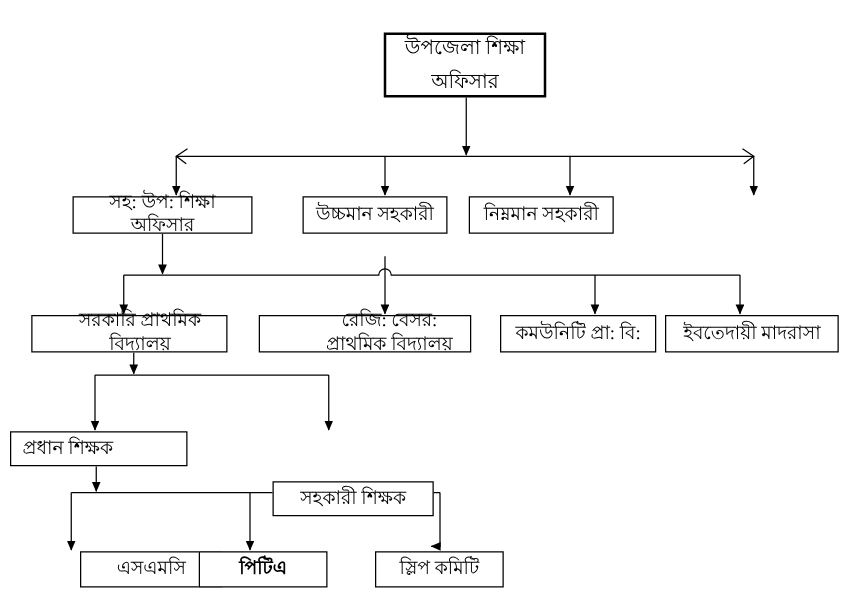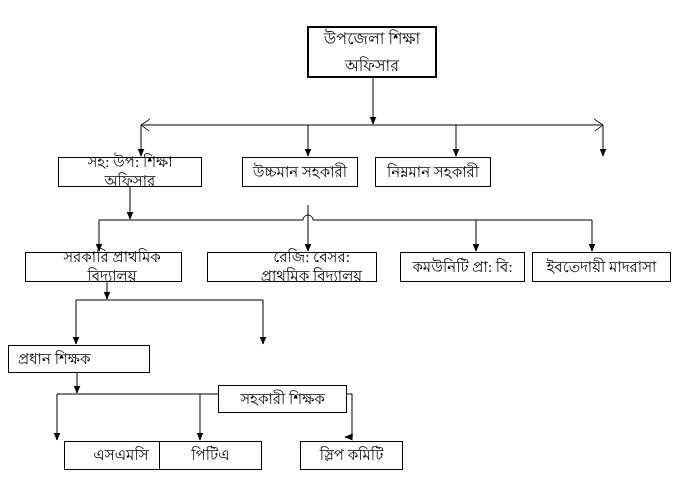--- a/index.html
+++ b/index.html
@@ -92,16 +92,16 @@
 
   <div class="node" style="left:25px;top:252px;width:157px;height:30px;padding-left:20px;">সরকারি প্রাথমিক বিদ্যালয়</div>
   <div class="node" style="left:207px;top:252px;width:170px;height:30px;padding-left:42px;">রেজি: বেসর: প্রাথমিক বিদ্যালয়</div>
   <div class="node" style="left:400px;top:252px;width:125px;height:30px;">কমউনিটি প্রা: বি:</div>
   <div class="node" style="left:532px;top:252px;width:139px;height:30px;">ইবতেদায়ী মাদরাসা</div>
 
   <div class="node left-align" style="left:8px;top:345px;width:142px;height:28px;">প্রধান শিক্ষক</div>
   <div class="node" style="left:218px;top:345px;width:129px;height:28px;margin-top:40px;">সহকারী শিক্ষক</div>
 
   <div class="node" style="left:28px;top:441px;width:114px;height:29px;margin-left:36px;">এসএমসি</div>
-  <div class="node" style="left:159px;top:441px;width:103px;height:29px;">পিটিএ</div>
+  <div class="node" style="left:159px;top:441px;width:103px;height:29px;font-weight:bold;">পিটিএ</div>
   <div class="node" style="left:300px;top:441px;width:103px;height:29px;text-align:right;">স্লিপ কমিটি</div>
 
 </div>
 
 </body></html>

